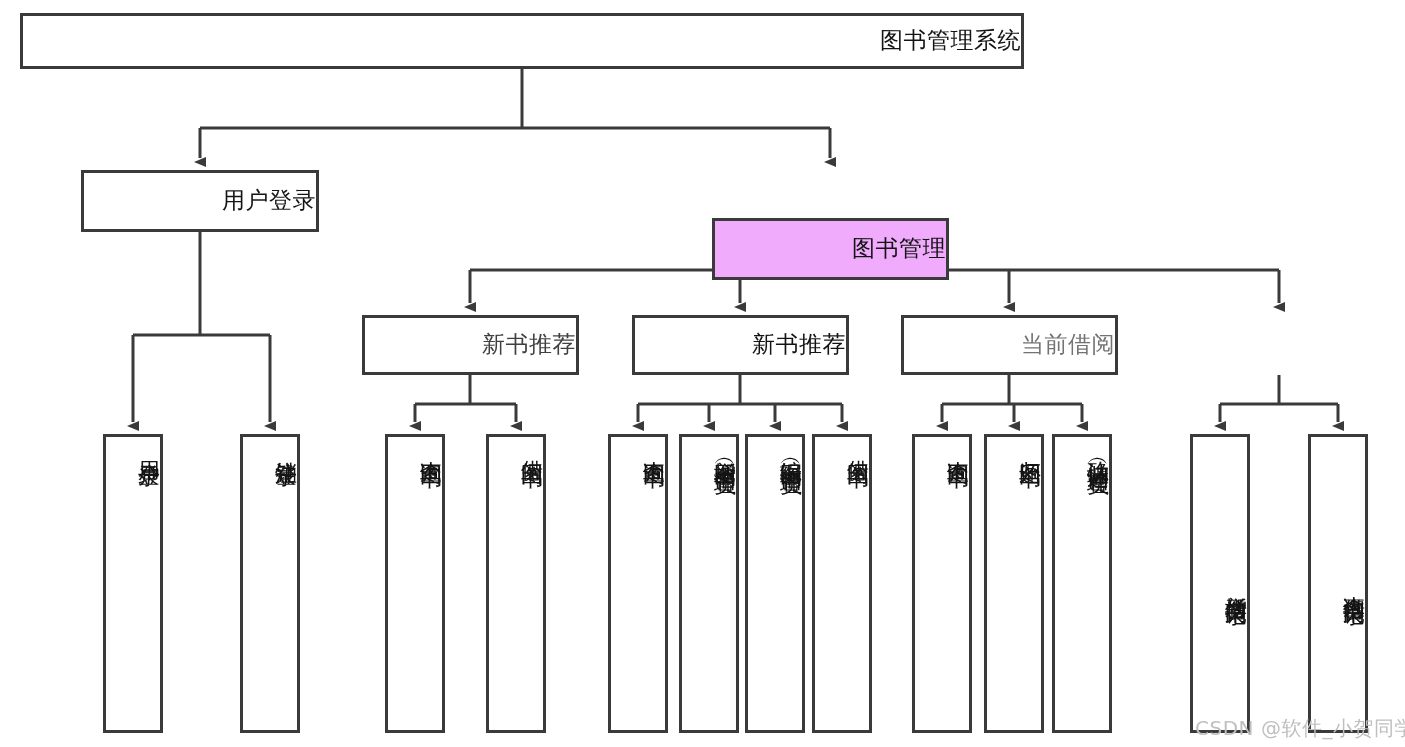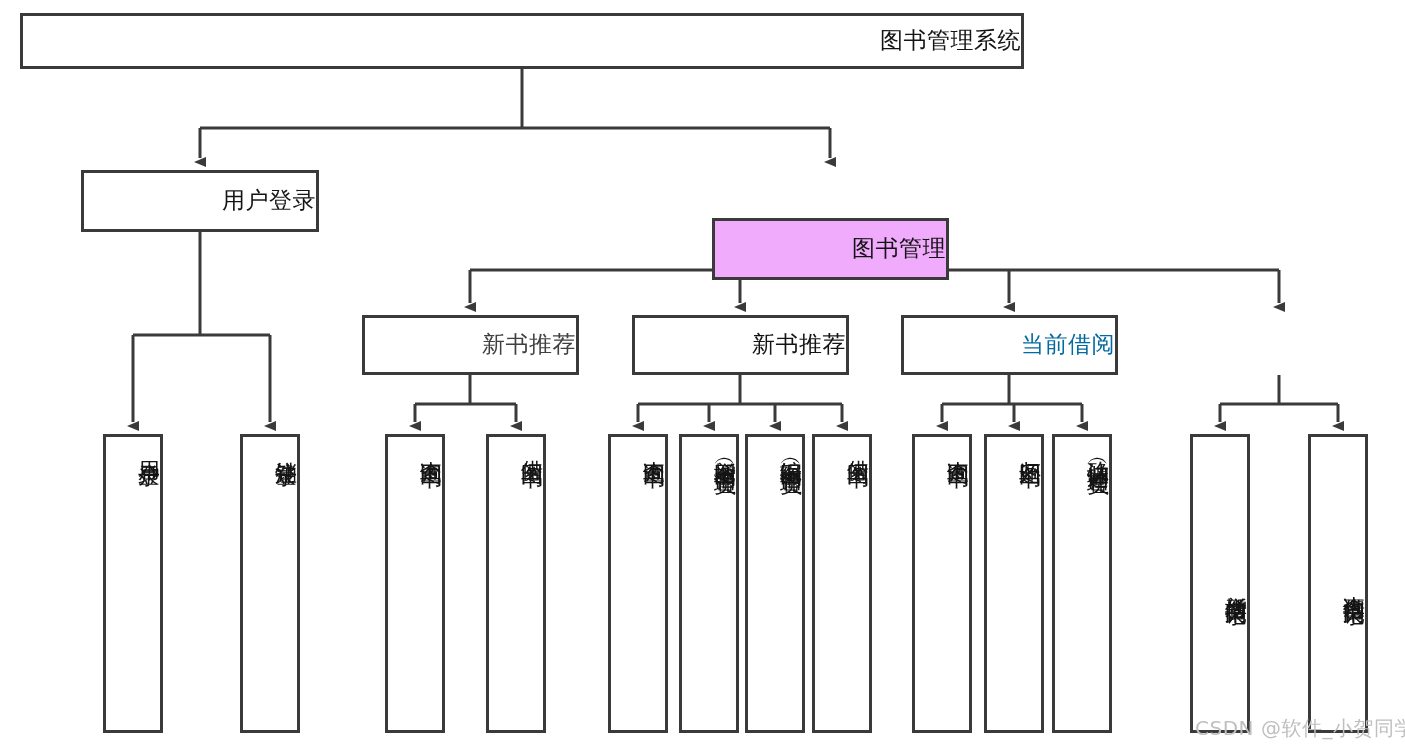--- a/index.html
+++ b/index.html
@@ -136,21 +136,21 @@
     <span class="node-label" style="color: rgb(20, 20, 20);">图书管理</span>
   </div>
 
   <div class="node" style="left: 362px; top: 315px; width: 217px; height: 60px; border-color: rgb(58, 58, 58); background: rgb(255, 255, 255);">
     <span class="node-label" style="color: #404040;">新书推荐</span>
   </div>
   <div class="node" style="left: 632px; top: 315px; width: 217px; height: 60px; border-color: rgb(58, 58, 58); background: rgb(255, 255, 255);">
     <span class="node-label" style="color: rgb(20, 20, 20);">新书推荐</span>
   </div>
   <div class="node" style="left: 901px; top: 315px; width: 217px; height: 60px; border-color: rgb(58, 58, 58); background: rgb(255, 255, 255);">
-    <span class="node-label" style="color: #0369a1;">当前借阅</span>
+    <span class="node-label" style="color: #737373;">当前借阅</span>
   </div>
 
   <div class="node leaf" style="left: 103px; top: 434px; width: 60px; height: 299px; border-color: rgb(58, 58, 58); background: rgb(255, 255, 255);">
     <span class="node-label" style="color: rgb(20, 20, 20);">用户登录</span>
   </div>
   <div class="node leaf" style="left: 240px; top: 434px; width: 60px; height: 299px; border-color: rgb(58, 58, 58); background: rgb(255, 255, 255);">
     <span class="node-label" style="color: rgb(20, 20, 20);">注销登录</span>
   </div>
   <div class="node leaf" style="left: 385px; top: 434px; width: 60px; height: 299px; border-color: rgb(58, 58, 58); background: rgb(255, 255, 255);">
     <span class="node-label" style="color: rgb(20, 20, 20);">查询图书</span>

